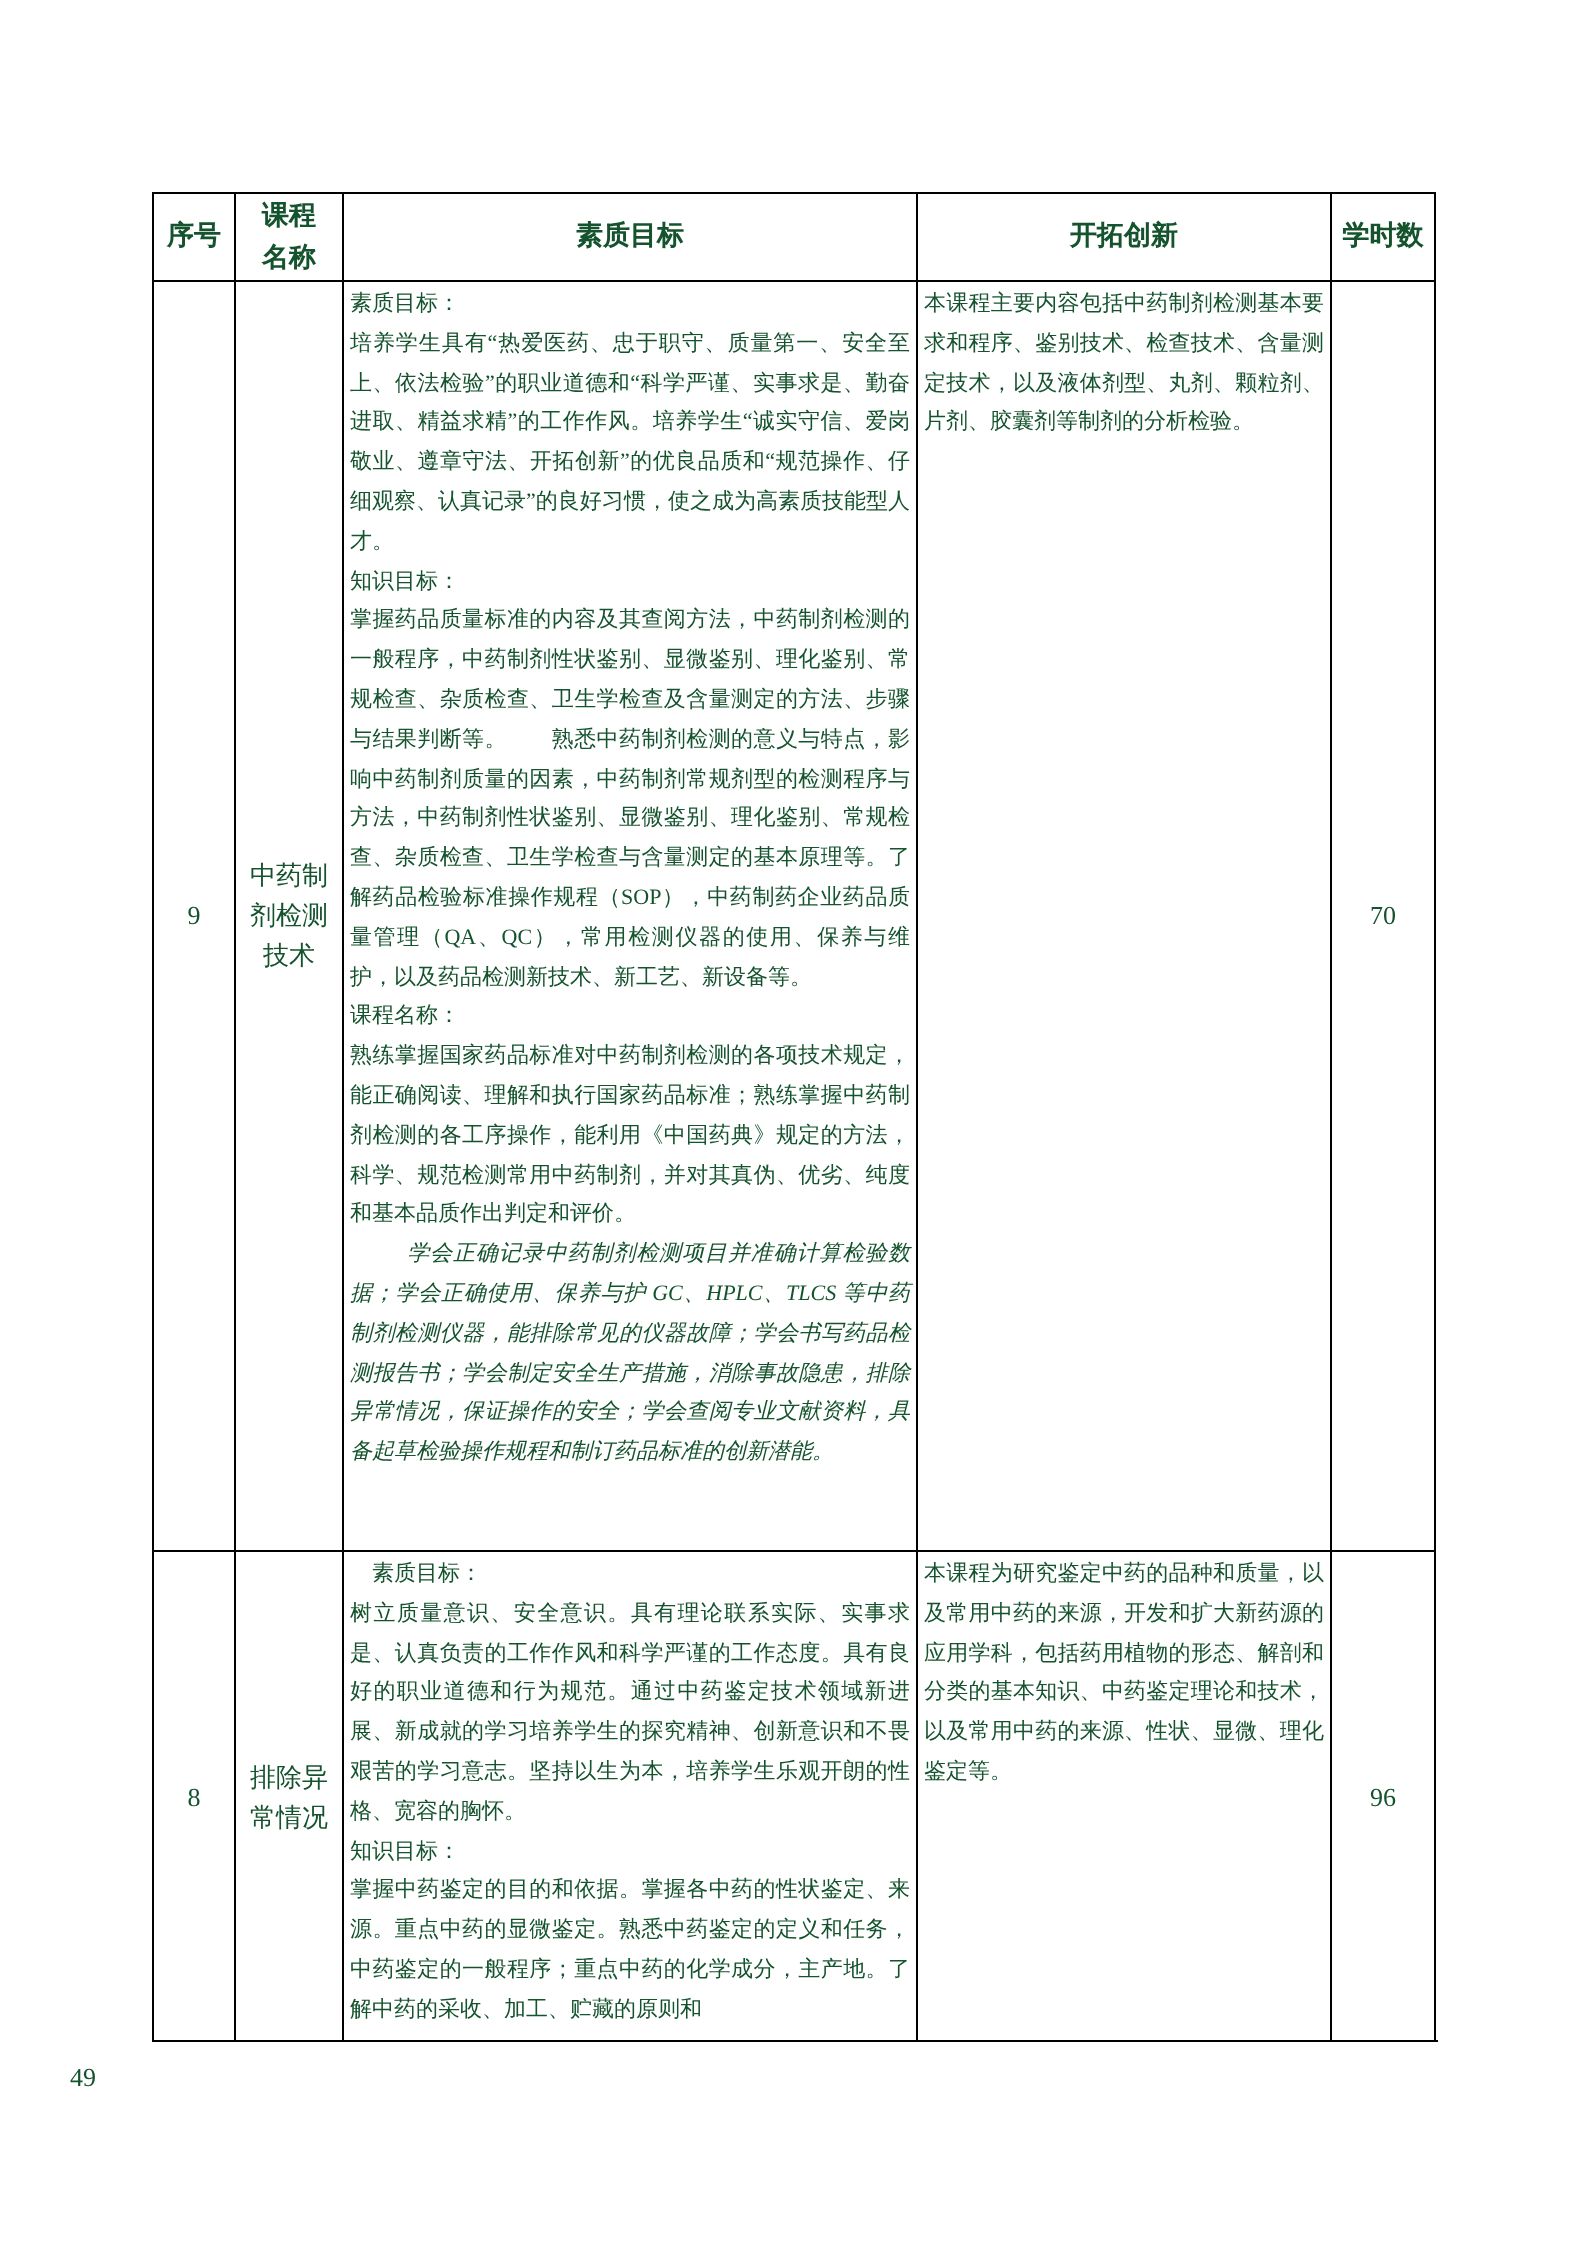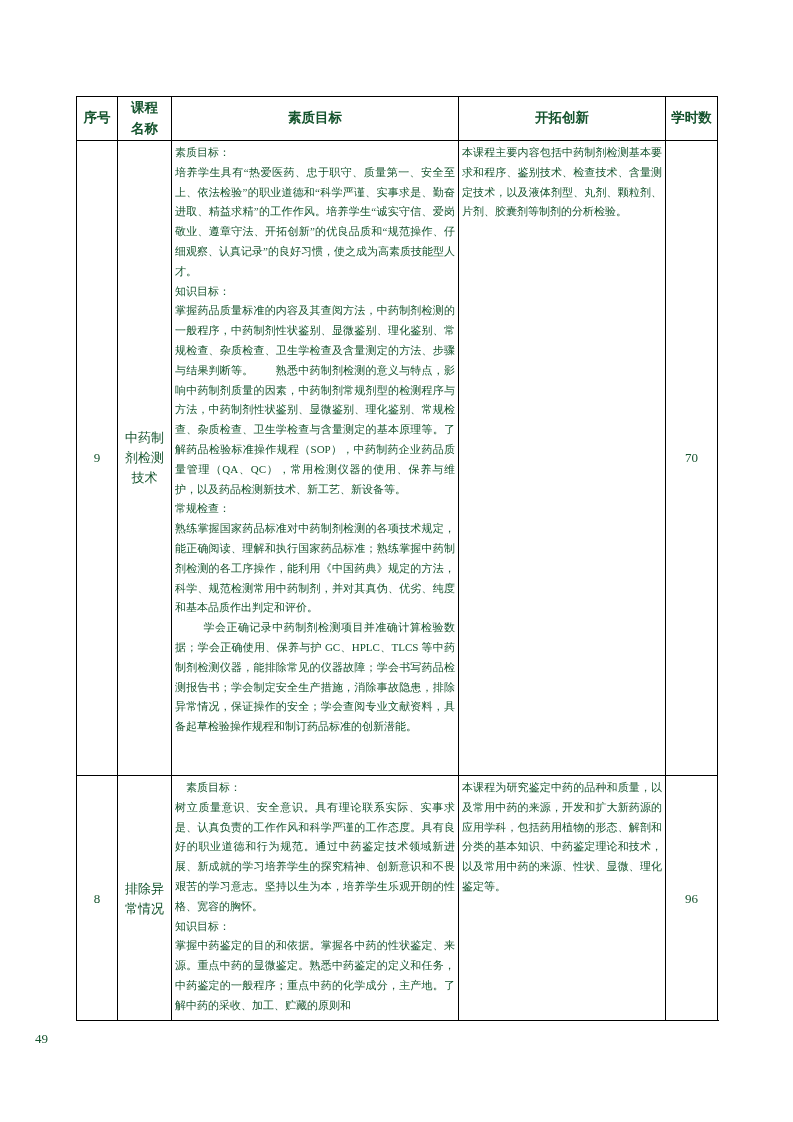--- a/index.html
+++ b/index.html
@@ -24,21 +24,21 @@
   tr.row-9 { height:635px; }
   tr.row-10 { height:246px; }
   td.cell-center {
     text-align:center; vertical-align:middle; font-size:13px; padding:0;
   }
   td.cell-text {
     vertical-align:top; padding:2px 3px; font-size:11px; line-height:19.8px;
     text-align:justify; overflow:hidden;
   }
   td.cell-text p { margin:0; }
-  p.para-indent { text-indent:2.6em; }
+  p.para-indent { text-indent:2.6em;font-style:italic; }
   .name-inner { display:inline-block; width:3.15em; text-align:center; line-height:19.8px; }
   .hdr-name-inner { display:inline-block; width:2.2em; }
   .page-number {
     position:absolute; top:1031px; left:0; width:100%; text-align:left;
     font-size:13px;
     padding-left:35px;
   }
 </style>
 </head>
 <body>
@@ -68,21 +68,21 @@
         <tr class="row-9">
           <td class="cell-center">9</td>
           <td class="cell-center">
             <span class="name-inner">中药制剂检测技术</span>
           </td>
           <td class="cell-text">
             <p>素质目标：</p>
             <p>培养学生具有“热爱医药、忠于职守、质量第一、安全至上、依法检验”的职业道德和“科学严谨、实事求是、勤奋进取、精益求精”的工作作风。培养学生“诚实守信、爱岗敬业、遵章守法、开拓创新”的优良品质和“规范操作、仔细观察、认真记录”的良好习惯，使之成为高素质技能型人才。</p>
             <p>知识目标：</p>
             <p>掌握药品质量标准的内容及其查阅方法，中药制剂检测的一般程序，中药制剂性状鉴别、显微鉴别、理化鉴别、常规检查、杂质检查、卫生学检查及含量测定的方法、步骤与结果判断等。　　熟悉中药制剂检测的意义与特点，影响中药制剂质量的因素，中药制剂常规剂型的检测程序与方法，中药制剂性状鉴别、显微鉴别、理化鉴别、常规检查、杂质检查、卫生学检查与含量测定的基本原理等。了解药品检验标准操作规程（SOP），中药制药企业药品质量管理（QA、QC），常用检测仪器的使用、保养与维护，以及药品检测新技术、新工艺、新设备等。</p>
-            <p>常规检查：</p>
+            <p>课程名称：</p>
             <p>熟练掌握国家药品标准对中药制剂检测的各项技术规定，能正确阅读、理解和执行国家药品标准；熟练掌握中药制剂检测的各工序操作，能利用《中国药典》规定的方法，科学、规范检测常用中药制剂，并对其真伪、优劣、纯度和基本品质作出判定和评价。</p>
             <p class="para-indent">学会正确记录中药制剂检测项目并准确计算检验数据；学会正确使用、保养与护 GC、HPLC、TLCS 等中药制剂检测仪器，能排除常见的仪器故障；学会书写药品检测报告书；学会制定安全生产措施，消除事故隐患，排除异常情况，保证操作的安全；学会查阅专业文献资料，具备起草检验操作规程和制订药品标准的创新潜能。</p>
           </td>
           <td class="cell-text">
             <p>本课程主要内容包括中药制剂检测基本要求和程序、鉴别技术、检查技术、含量测定技术，以及液体剂型、丸剂、颗粒剂、片剂、胶囊剂等制剂的分析检验。</p>
           </td>
           <td class="cell-center">70</td>
         </tr>
 
         <tr class="row-10">

